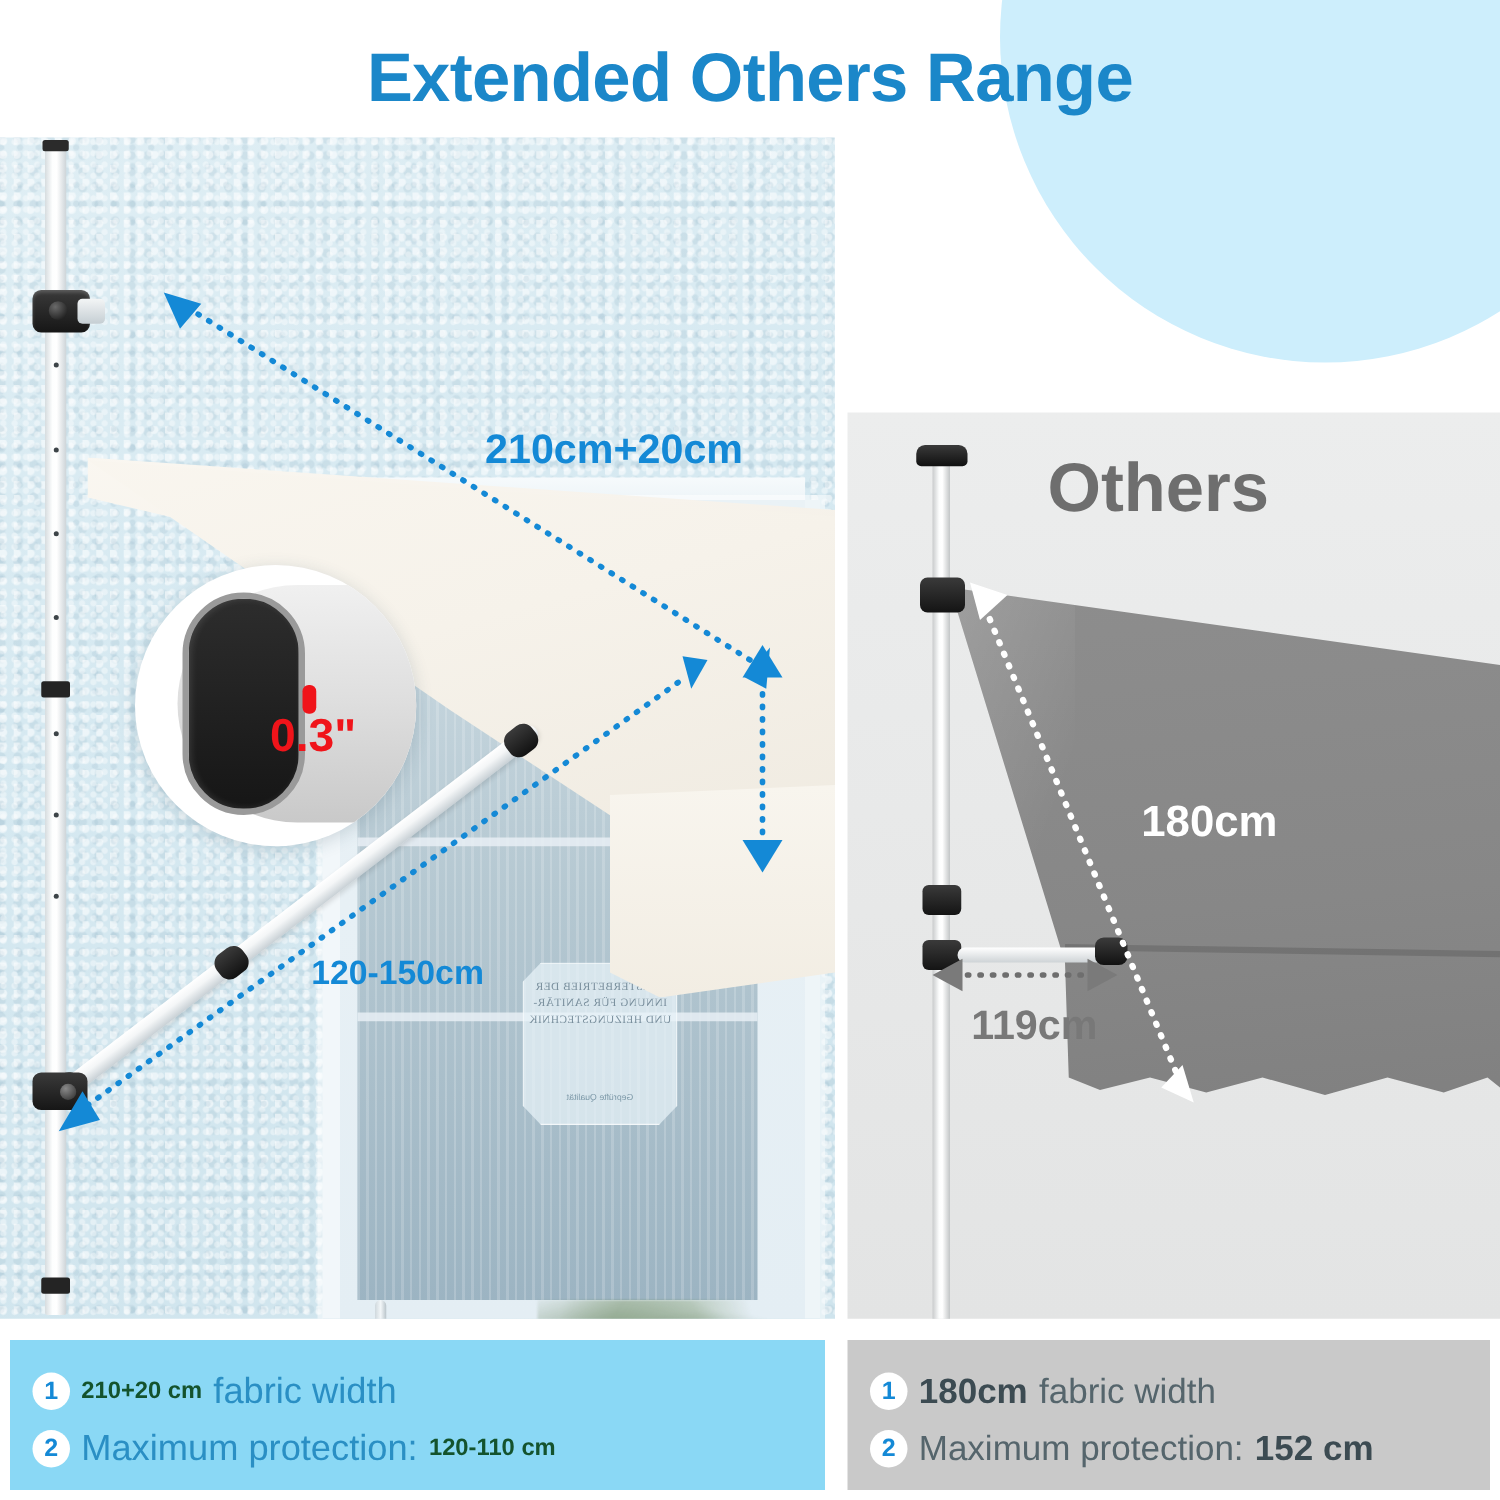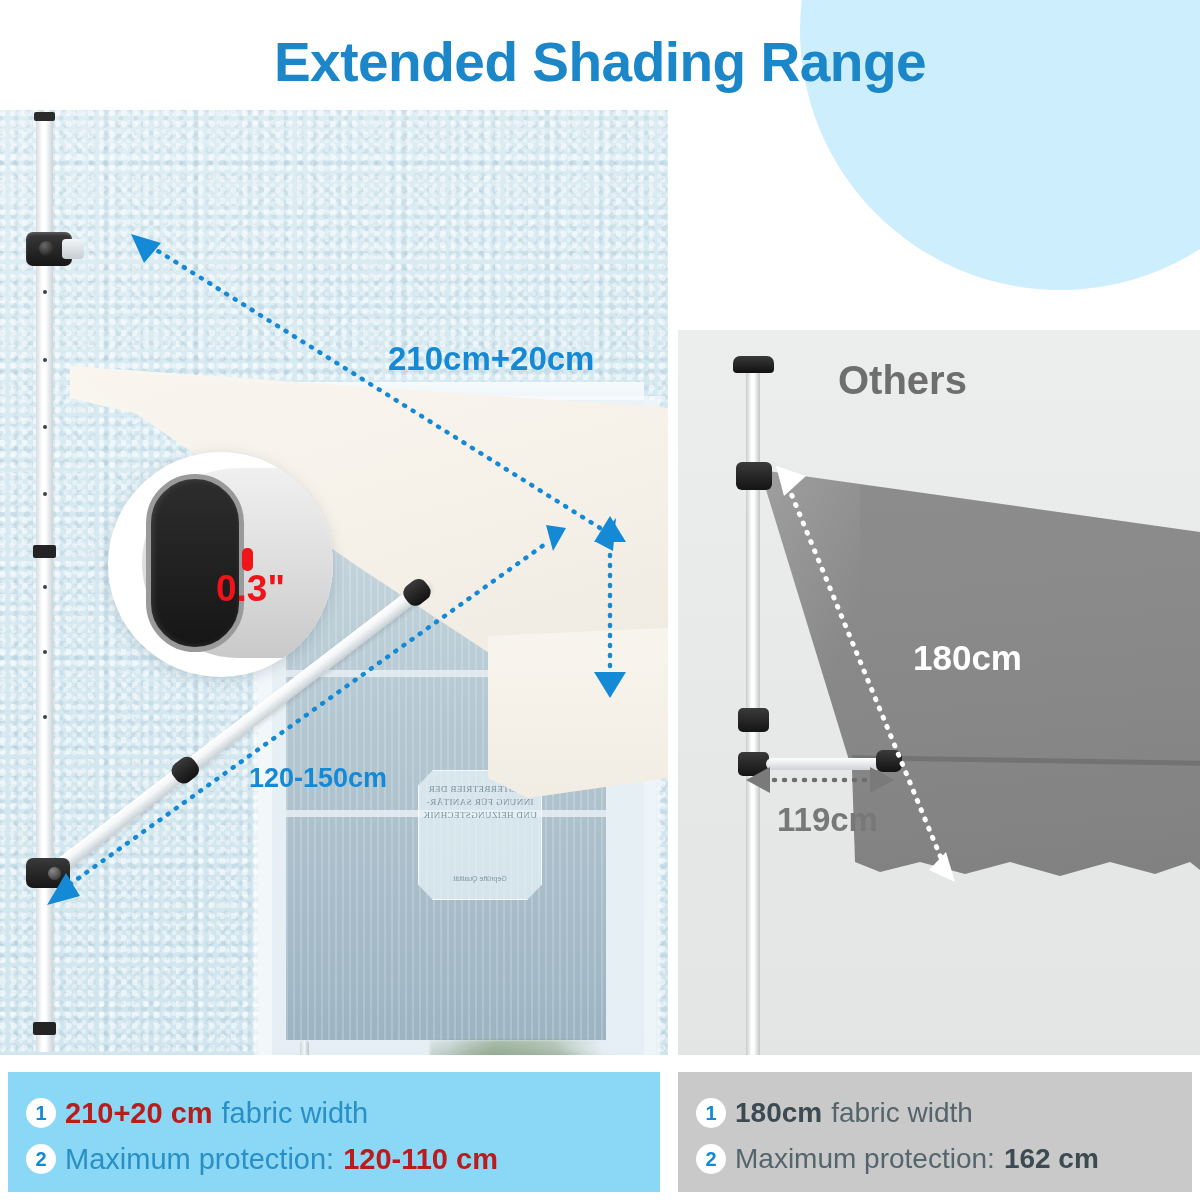--- a/index.html
+++ b/index.html
@@ -188,21 +188,21 @@
   .lbl-210{left:388px;top:340px;font-size:33px;color:#1489d6;}
   .lbl-120{left:249px;top:763px;font-size:27px;color:#1489d6;}
   .lbl-ours{left:237px;top:149px;font-size:56px;color:#1489d6;}
 
   
   .right-panel{
     position:absolute;left:678px;top:330px;width:522px;height:725px;
     background:linear-gradient(180deg,#eceded 0%,#e7e8e8 55%,#e3e4e4 100%);
     overflow:hidden;
   }
-  .lbl-others{position:absolute;left:838px;top:358px;font-size:40px;font-weight:bold;color:#6e6e6e;}
+  .lbl-others{position:absolute;left:838px;top:358px;font-size:55px;font-weight:bold;color:#6e6e6e;}
 
   .o-pole{
     position:absolute;left:746px;top:370px;width:14px;height:685px;
     background:linear-gradient(90deg,#c9cbcc 0%,#fcfdfd 38%,#ffffff 56%,#c2c5c6 100%);
   }
   .o-pole-cap{
     position:absolute;left:733px;top:356px;width:41px;height:17px;border-radius:7px 7px 4px 4px;
     background:linear-gradient(180deg,#3a3a3a,#101010);
   }
   .o-bracket{
@@ -254,33 +254,33 @@
   .cap-left{left:8px;width:652px;height:120px;background:#8ad8f5;}
   .cap-right{left:678px;width:514px;height:120px;background:#c9c9c9;}
   .cap-row{display:flex;align-items:center;gap:9px;height:46px;white-space:nowrap;}
   .num{
     flex:0 0 auto;width:30px;height:30px;border-radius:50%;background:#ffffff;
     display:flex;align-items:center;justify-content:center;
     font-size:20px;font-weight:bold;
   }
   .cap-left .num{color:#1489d6;}
   .cap-right .num{color:#1489d6;}
-  .cap-left .t-strong{font-size:29px;font-weight:bold;color:#b91c1c;}
+  .cap-left .t-strong{font-size:19px;font-weight:bold;color:#14532d;}
   .cap-left .t-light{font-size:29px;color:#2a8fc4;}
   .cap-right .t-strong{font-size:28px;font-weight:bold;color:#3c4b52;}
   .cap-right .t-light{font-size:28px;color:#55656c;}
 </style>
 </head>
 <body>
 
 <div class="stage">
 
   <div class="corner-circle"></div>
 
-  <div class="title">Extended Shading Range</div>
+  <div class="title">Extended Others Range</div>
 
   <div class="left-panel">
     <div class="stucco"></div>
 
     <div class="door-lintel"></div>
     <div class="door-frame"></div>
     <div class="glass"></div>
     <div class="glass-mullion" style="top:560px"></div>
     <div class="glass-mullion" style="top:700px"></div>
     <div class="foliage"></div>
@@ -389,17 +389,17 @@
 
   <div class="cap cap-right">
     <div class="cap-row">
       <span class="num">1</span>
       <span class="t-strong">180cm</span>
       <span class="t-light">fabric width</span>
     </div>
     <div class="cap-row">
       <span class="num">2</span>
       <span class="t-light">Maximum protection:</span>
-      <span class="t-strong">162 cm</span>
+      <span class="t-strong">152 cm</span>
     </div>
   </div>
 
 </div>
 
 </body></html>

